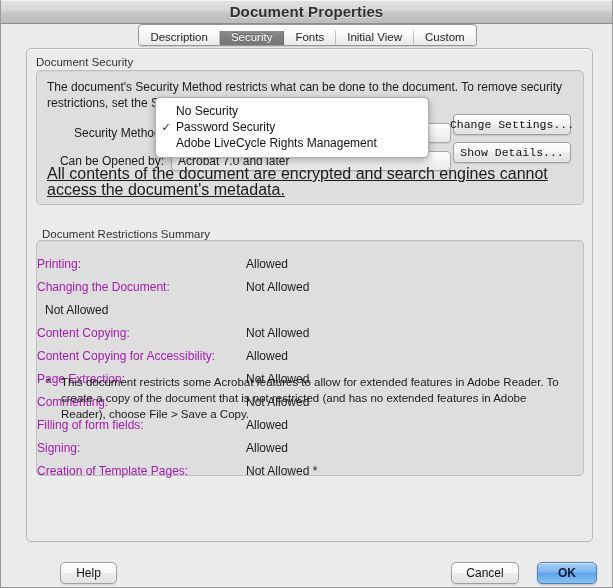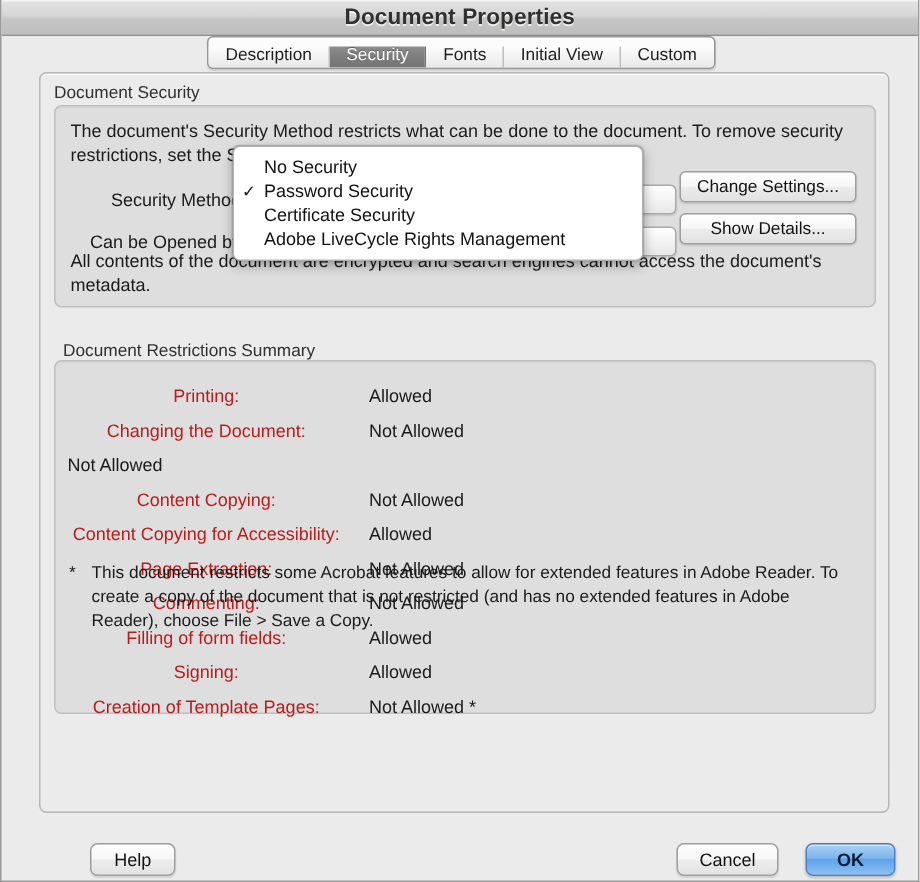--- a/index.html
+++ b/index.html
@@ -156,62 +156,64 @@
     align-items: center;
     padding: 0 6px;
     font-size: 12px;
     color: #1a1a1a;
   }
 
   .sec-note {
     position: absolute;
     left: 10px; top: 95px;
     width: 520px;
-    font-size: 12px;
+    font-size: 16px;
     line-height: 16px;
     color: #1a1a1a;
+    text-decoration: underline;
   }
 
   
   .side-btn {
     position: absolute;
     box-sizing: border-box;
     width: 118px;
     height: 21px;
     background: linear-gradient(to bottom, #fefefe 0%, #f6f6f6 48%, #ebebeb 52%, #e2e2e2 100%);
     border: 1px solid #9f9f9f;
     border-radius: 4px;
     box-shadow: 0 1px 1px rgba(0,0,0,0.11), inset 0 1px 0 #ffffff;
     font-size: 11.5px;
     color: #121212;
     display: flex;
     align-items: center;
     justify-content: center;
     cursor: default;
     white-space: nowrap;
+    font-family: Liberation Mono, monospace;
   }
 
   
   #restrictions-box { left: 35px; top: 240px; width: 548px; height: 236px; }
 
   .restrictions-list {
     position: absolute;
     left: 0; top: 11px;
     width: 100%;
   }
   .restriction-row {
     display: flex;
     height: 23px;
     align-items: center;
   }
   .r-label {
     width: 201px;
-    text-align: center;
-    font-size: 12px;
-    color: #b91c1c;
+    text-align: left;
+    font-size: 12px;
+    color: #a21caf;
     white-space: nowrap;
   }
   .r-value {
     margin-left: 8px;
     font-size: 12px;
     color: #1a1a1a;
     white-space: nowrap;
   }
 
   .footnote {
@@ -403,24 +405,20 @@
       <div class="popup-item">
         <div class="popup-check"></div>
         <div class="popup-label">No Security</div>
       </div>
       <div class="popup-item">
         <div class="popup-check">✓</div>
         <div class="popup-label">Password Security</div>
       </div>
       <div class="popup-item">
         <div class="popup-check"></div>
-        <div class="popup-label">Certificate Security</div>
-      </div>
-      <div class="popup-item">
-        <div class="popup-check"></div>
         <div class="popup-label">Adobe LiveCycle Rights Management</div>
       </div>
     </div>
 
   <div class="bottom-btn btn-plain" id="help-button">Help</div>
   <div class="bottom-btn btn-plain" id="cancel-button">Cancel</div>
   <div class="bottom-btn btn-default" id="ok-button">OK</div>
 
 </div>
 

